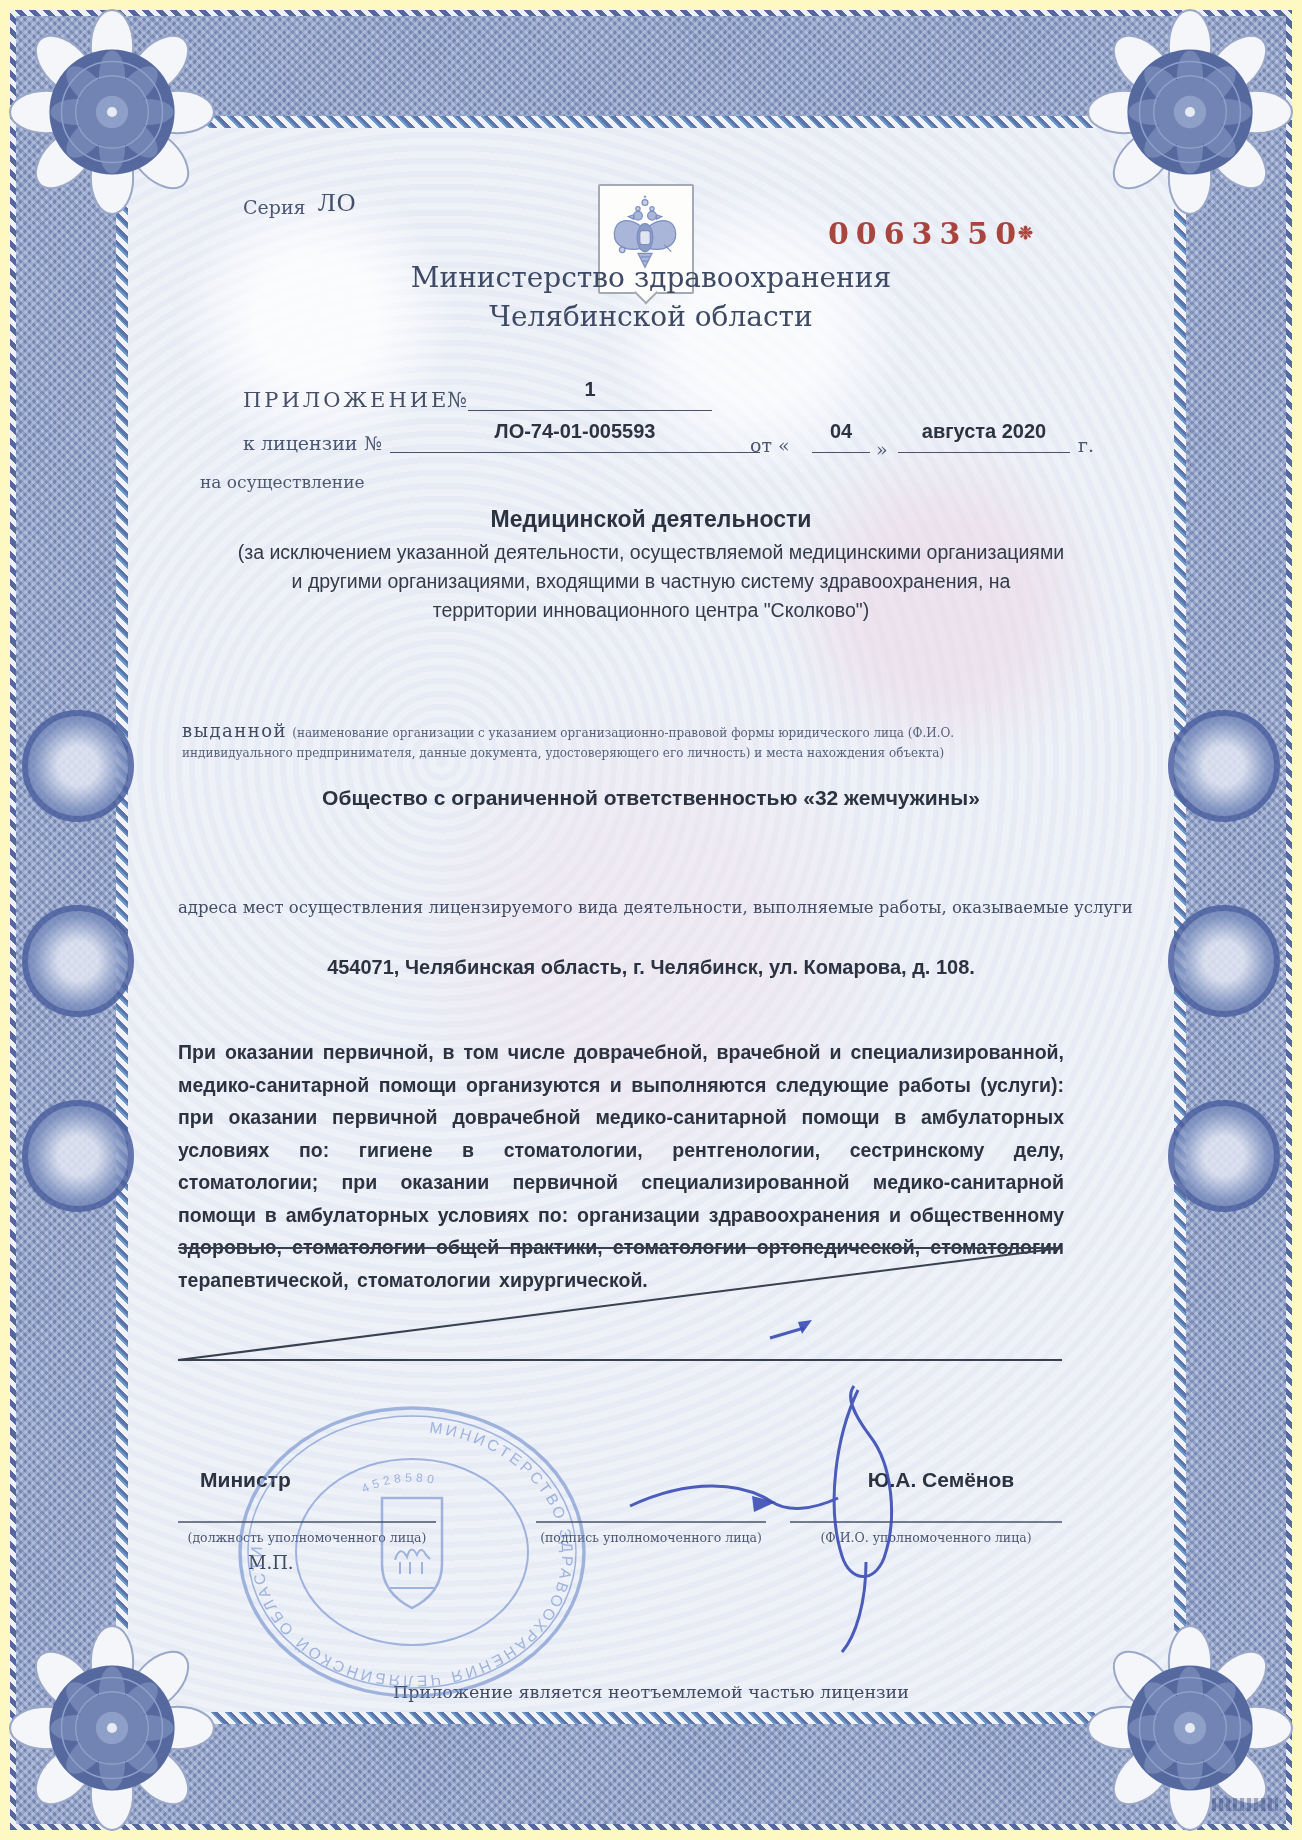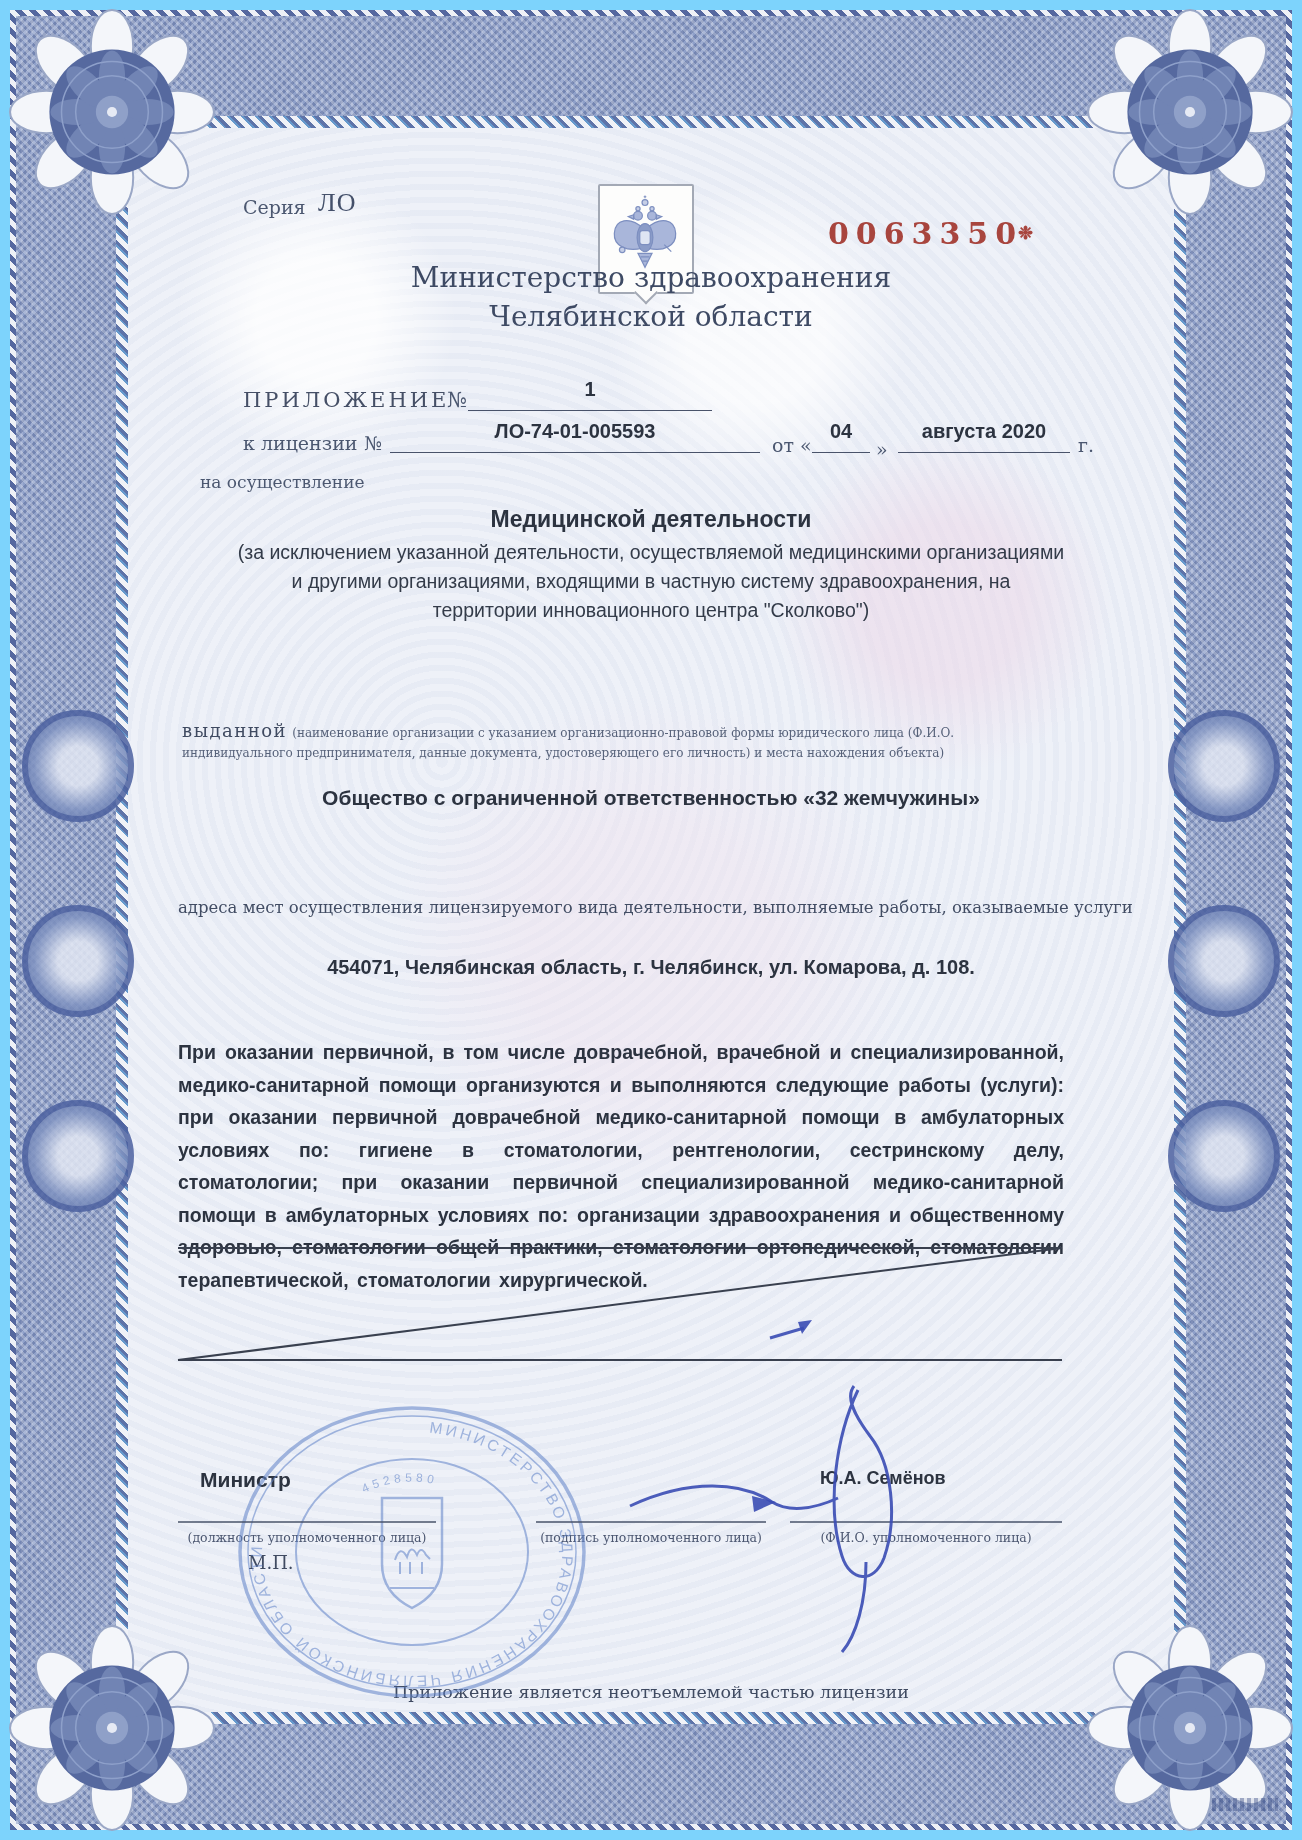--- a/index.html
+++ b/index.html
@@ -1,16 +1,16 @@
 <!DOCTYPE html>
 <html><head>
 <meta charset="utf-8">
 <style>
   html,body{margin:0;padding:0;background:#e9e9e7;}
-  .sheet{position:relative;width:1302px;height:1840px;margin:0 auto;background:#7dd3fc;overflow:hidden;
+  .sheet{position:relative;width:1302px;height:1840px;margin:0 auto;background:#fef9c3;overflow:hidden;
          font-family:"DejaVu Serif",serif;}
   
   .zigzag{position:absolute;inset:10px;background:repeating-linear-gradient(45deg,#55679f 0 5px,#eef0f6 5px 10px);}
   .band{position:absolute;inset:16px;background-color:#8fa0c9;
         background-image:
           repeating-linear-gradient(45deg,rgba(255,255,255,.25) 0 3px,rgba(255,255,255,0) 3px 6px),
           repeating-linear-gradient(-45deg,rgba(43,62,116,.28) 0 3px,rgba(43,62,116,0) 3px 6px),
           repeating-linear-gradient(90deg,rgba(255,255,255,.14) 0 2px,rgba(255,255,255,0) 2px 5px);}
   .rope{position:absolute;inset:116px;background:repeating-linear-gradient(45deg,#f0f2f7 0 5px,#69c 5px 7px,#5e73a8 7px 10px);}
   .field{position:absolute;inset:128px;background-color:#eef1f8;
@@ -134,21 +134,21 @@
   <div class="abs serif" style="left:243px;top:388px;font-size:21px;letter-spacing:3px;color:#454f66;">ПРИЛОЖЕНИЕ</div>
   <div class="abs serif" style="left:447px;top:388px;font-size:21px;">№</div>
   <div class="abs sans-b center" style="left:468px;top:378px;width:244px;font-size:20px;">1</div>
   <div class="fill-line" style="left:468px;top:410px;width:244px;"></div>
 
   <div class="abs serif" style="left:243px;top:432px;font-size:19px;">к лицензии</div>
   <div class="abs serif" style="left:364px;top:432px;font-size:19px;">№</div>
   <div class="abs sans-b center" style="left:390px;top:420px;width:370px;font-size:20px;">ЛО-74-01-005593</div>
   <div class="fill-line" style="left:390px;top:452px;width:370px;"></div>
 
-  <div class="abs serif" style="left:772px;top:434px;font-size:19px;">от «</div>
+  <div class="abs serif" style="left:750px;top:434px;font-size:19px;">от «</div>
   <div class="abs sans-b center" style="left:812px;top:420px;width:58px;font-size:20px;">04</div>
   <div class="fill-line" style="left:812px;top:452px;width:58px;"></div>
   <div class="abs serif" style="left:876px;top:438px;font-size:19px;">»</div>
   <div class="abs sans-b center" style="left:898px;top:420px;width:172px;font-size:20px;">августа 2020</div>
   <div class="fill-line" style="left:898px;top:452px;width:172px;"></div>
   <div class="abs serif" style="left:1078px;top:434px;font-size:19px;">г.</div>
 
   <div class="abs serif" style="left:200px;top:472px;font-size:17px;">на осуществление</div>
   <div class="abs pre center" style="left:200px;top:538px;width:902px;font-size:19.5px;line-height:29px;color:#333b49;font-family:'Liberation Sans','DejaVu Sans',sans-serif;">(за исключением указанной деятельности, осуществляемой медицинскими организациями
 и другими организациями, входящими в частную систему здравоохранения, на
@@ -160,21 +160,21 @@
     <span class="small-note">(наименование организации с указанием организационно-правовой формы юридического лица (Ф.И.О. индивидуального предпринимателя, данные документа, удостоверяющего его личность) и места нахождения объекта)</span>
   </p>
   <div class="abs sans-b center" style="left:200px;top:786px;width:902px;font-size:21px;">Общество с ограниченной ответственностью «32 жемчужины»</div>
 
   <div class="abs serif" style="left:178px;top:898px;font-size:16.5px;color:#414c63;">адреса мест осуществления лицензируемого вида деятельности, выполняемые работы, оказываемые услуги</div>
   <div class="abs sans-b center" style="left:200px;top:956px;width:902px;font-size:20px;">454071, Челябинская область, г. Челябинск, ул. Комарова, д. 108.</div>
 
   <div class="abs sans-b" style="left:178px;top:1036px;width:886px;font-size:19.5px;line-height:32.5px;text-align:justify;word-spacing:3px;">При оказании первичной, в том числе доврачебной, врачебной и специализированной, медико-санитарной помощи организуются и выполняются следующие работы (услуги): при оказании первичной доврачебной медико-санитарной помощи в амбулаторных условиях по: гигиене в стоматологии, рентгенологии, сестринскому делу, стоматологии; при оказании первичной специализированной медико-санитарной помощи в амбулаторных условиях по: организации здравоохранения и общественному здоровью, стоматологии общей практики, стоматологии ортопедической, стоматологии терапевтической, стоматологии хирургической.</div>
 
   <div class="abs sans-b" style="left:200px;top:1468px;font-size:21px;">Министр</div>
-  <div class="abs sans-b" style="left:820px;top:1468px;width:242px;text-align:left;font-size:18px;">Ю.А. Семёнов</div>
+  <div class="abs sans-b" style="left:820px;top:1468px;width:242px;text-align:center;font-size:21px;">Ю.А. Семёнов</div>
 
   <div class="abs caption" style="left:178px;top:1530px;width:258px;">(должность уполномоченного лица)</div>
   <div class="abs caption" style="left:536px;top:1530px;width:230px;">(подпись уполномоченного лица)</div>
   <div class="abs caption" style="left:790px;top:1530px;width:272px;">(Ф.И.О. уполномоченного лица)</div>
 
   <div class="abs serif" style="left:248px;top:1552px;font-size:18px;color:#3f4a61;">М.П.</div>
 
   <div class="abs serif center" style="left:271px;top:1682px;width:760px;font-size:17.5px;color:#3f4a61;">Приложение является неотъемлемой частью лицензии</div>
 
   <svg class="stamp-svg" viewBox="0 0 360 300">

